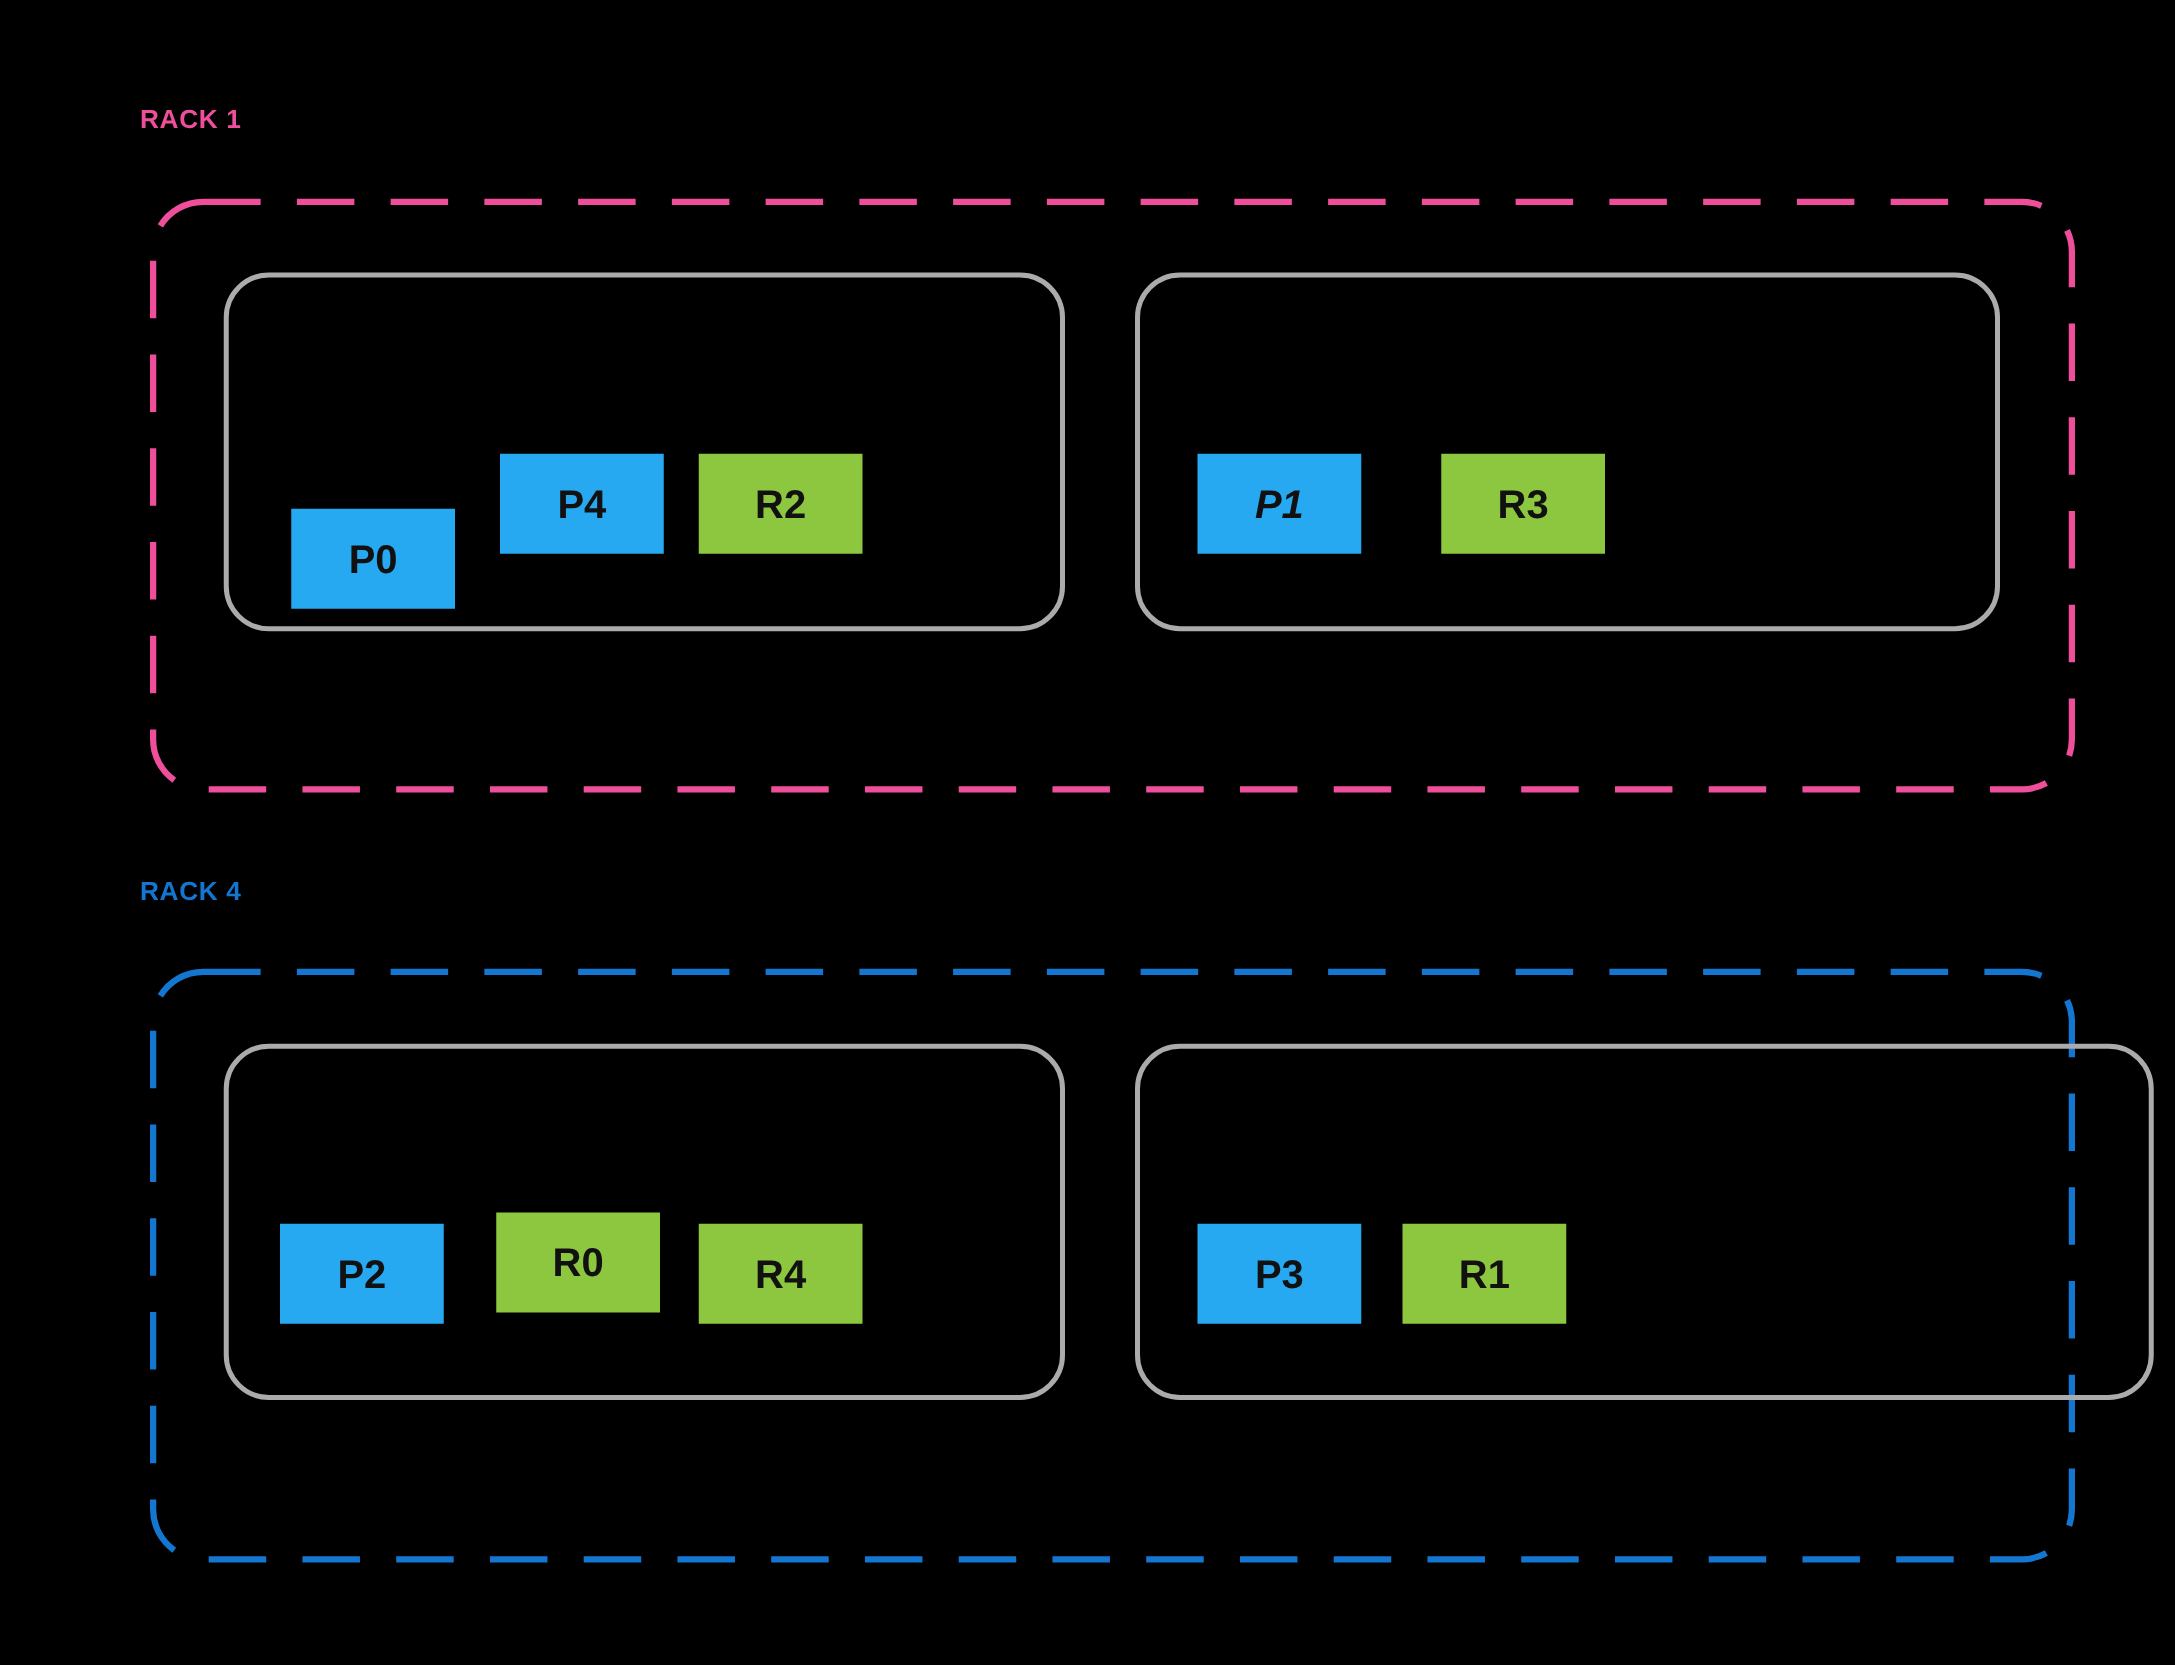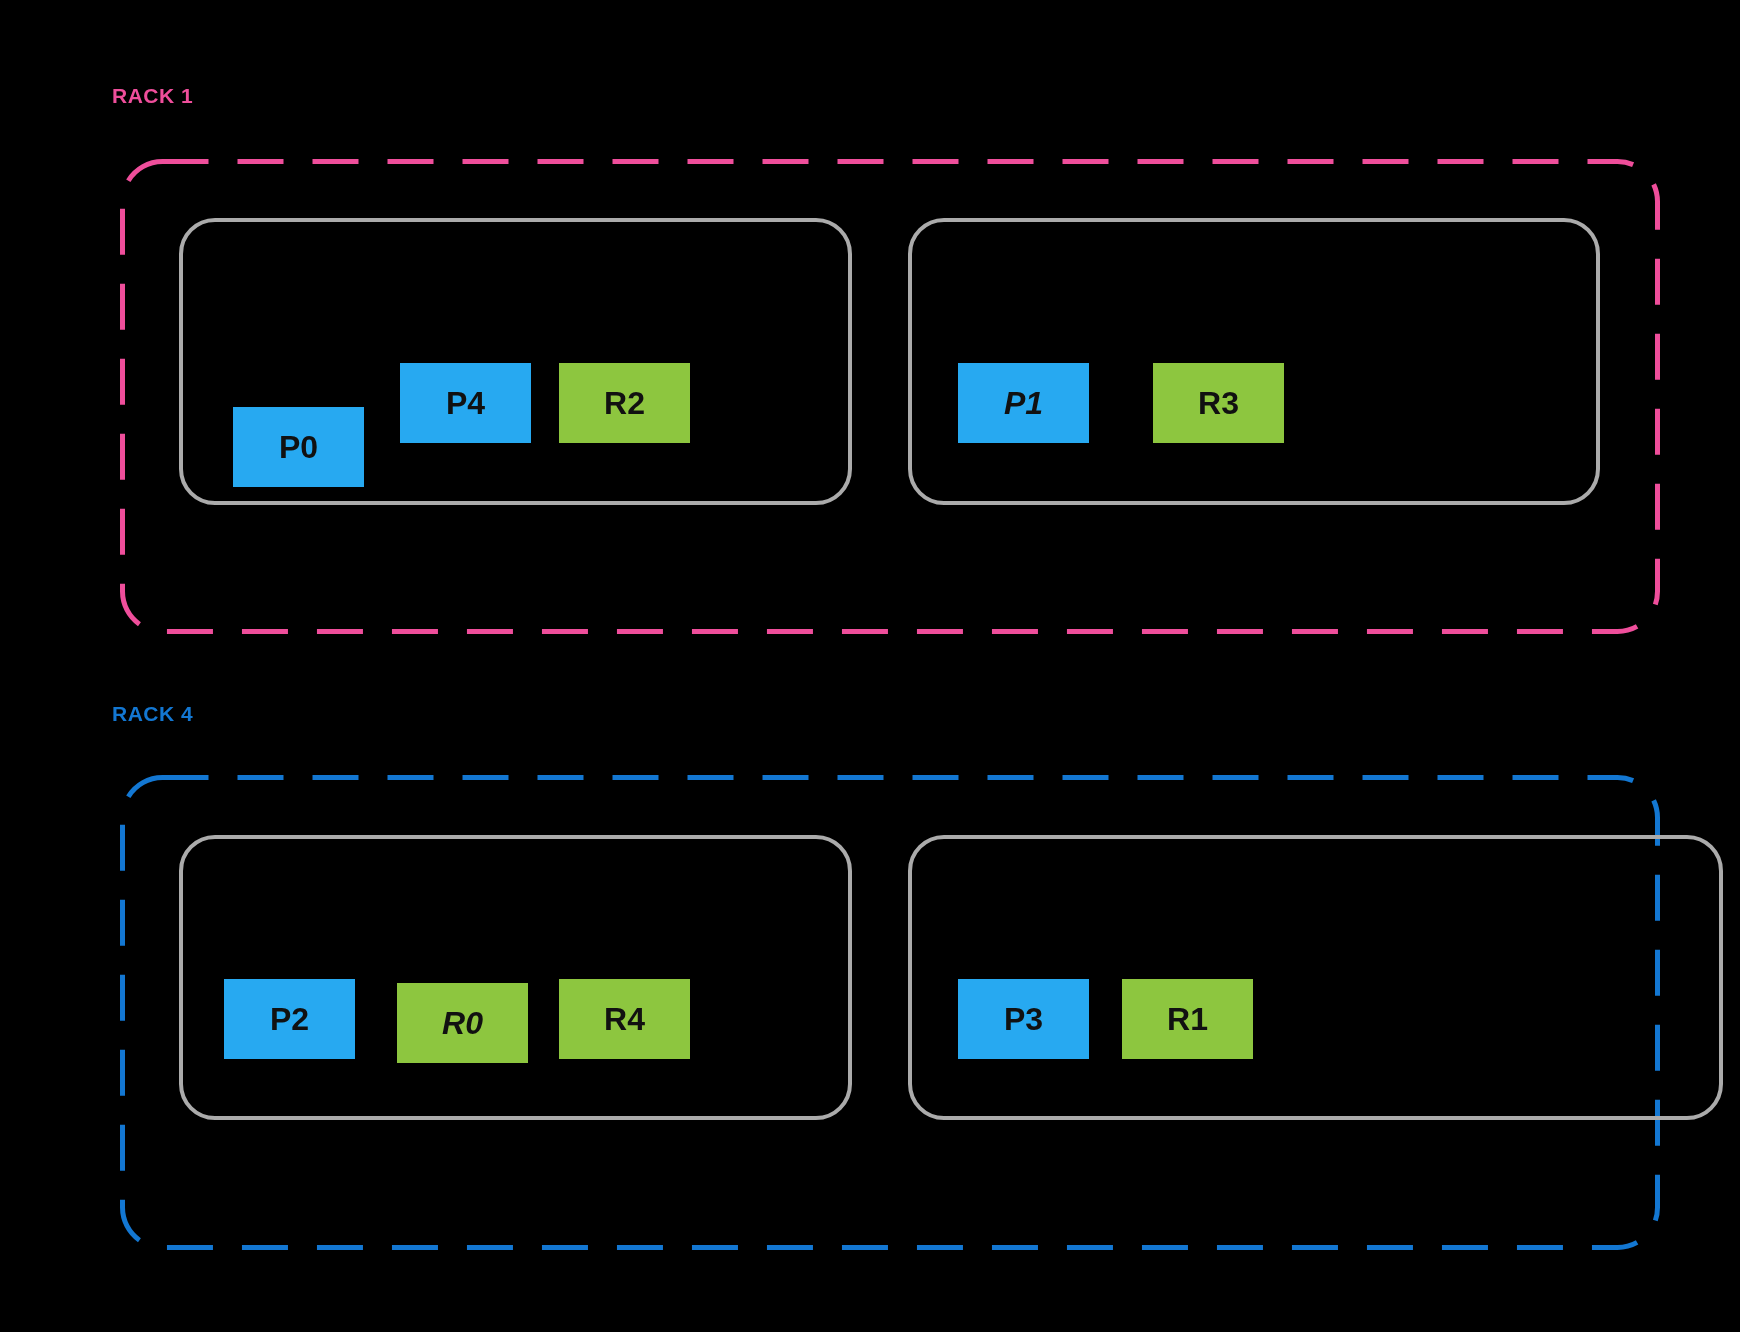--- a/index.html
+++ b/index.html
@@ -93,21 +93,21 @@
   <div class="rack-label rack2">RACK 4</div>
 
   <svg class="rack-border" style="left:117px; top:772px;" width="1546" height="481" viewBox="0 0 1546 481">
     <rect class="rack2-stroke" x="5.5" y="5.5" width="1535" height="470" rx="40"></rect>
   </svg>
 
   <div class="node" style="left:179px; top:835px; width:673px; height:285px;">
     <div class="block blue" style="left:41px; top:140px;">
       <span>P2</span>
     </div>
-    <div class="block green" style="left:214px; top:144px;font-style:italic;">
+    <div class="block green" style="left:214px; top:131px;">
       <span>R0</span>
     </div>
     <div class="block green" style="left:376px; top:140px;">
       <span>R4</span>
     </div>
   </div>
 
   <div class="node" style="left:908px; top:835px; width:815px; height:285px;">
     <div class="block blue" style="left:46px; top:140px;">
       <span>P3</span>

